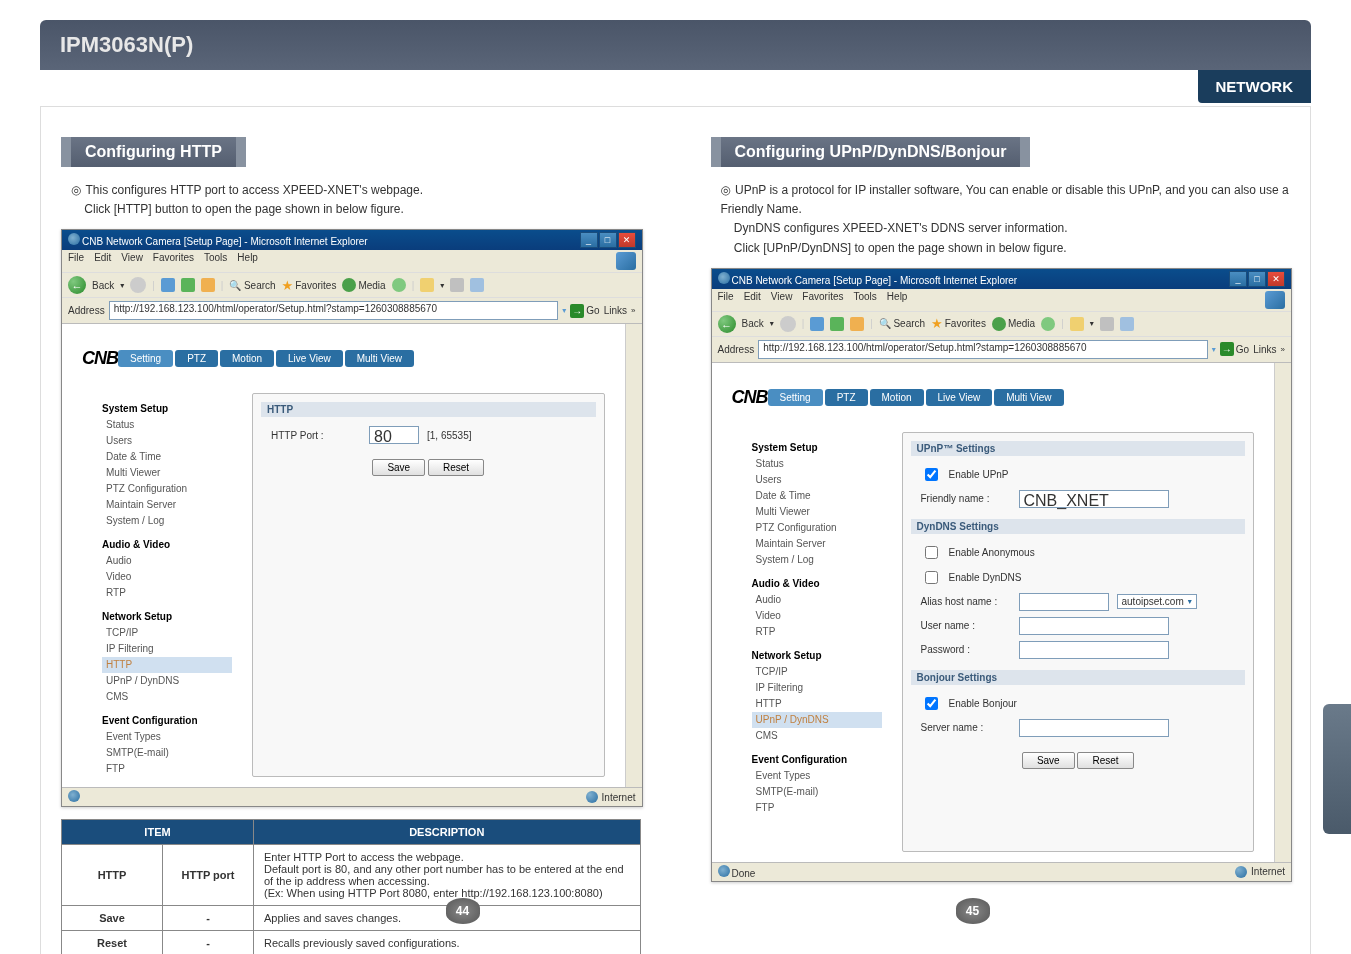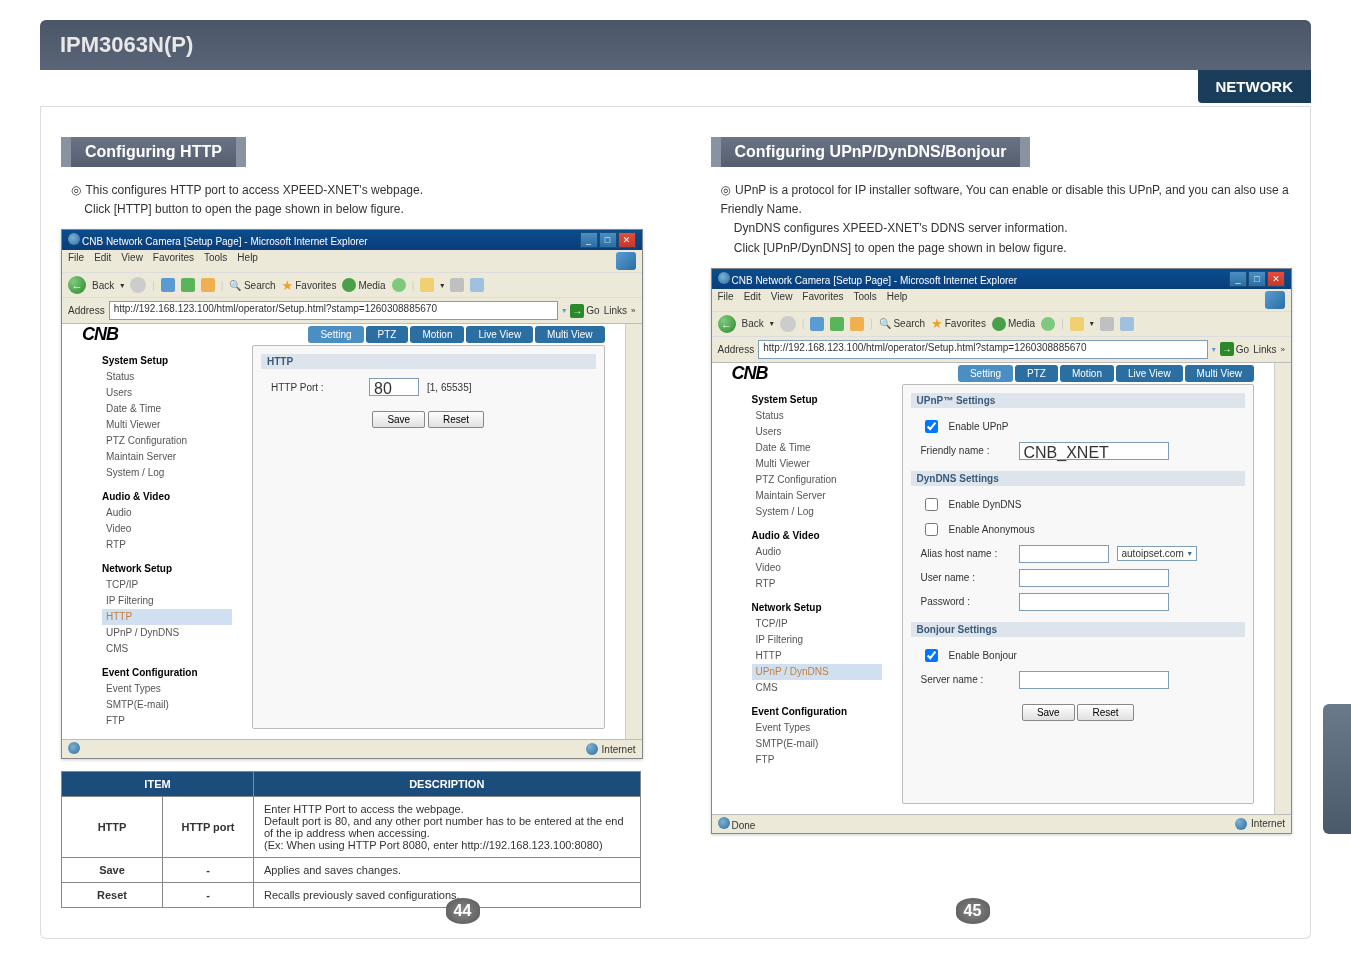--- a/index.html
+++ b/index.html
@@ -217,23 +217,23 @@
     background: #fff;
     position: relative;
   }
   .browser-scrollbar {
     width: 16px;
     background: #ece9d8;
     border-left: 1px solid #ccc;
   }
   .cnb-logo-row {
     display: flex;
-    justify-content: space-between;
-    align-items: center;
-    padding: 0 20px;
+    justify-content: flex-start;
+    align-items: center;
+    padding: 24px 20px;
   }
   .cnb-logo {
     font-size: 18px;
     font-weight: 900;
     color: #000;
     font-style: italic;
     letter-spacing: -1px;
   }
   .top-tabs {
     display: flex;
@@ -367,21 +367,21 @@
   .page-num {
     position: absolute;
     bottom: 30px;
     width: 34px;
     height: 26px;
     background: radial-gradient(ellipse at center, #888 0%, #555 100%);
     color: #fff;
     text-align: center;
     line-height: 26px;
     font-weight: bold;
-    font-size: 16px;
+    font-size: 12px;
     border-radius: 50% / 40%;
   }
   .pg-left { left: calc(50% - 230px); }
   .pg-right { left: calc(50% + 280px); }
   .dropdown-input {
     border: 1px solid #7f9db9;
     background: #fff;
     padding: 1px 4px;
     font-size: 10px;
     display: inline-flex;
@@ -698,25 +698,25 @@
                 <span>Enable UPnP</span>
               </div>
               <div class="form-row">
                 <label>Friendly name :</label>
                 <div class="text-input wide">CNB_XNET</div>
               </div>
 
               <div class="setting-group-header" style="margin-top:8px">DynDNS Settings</div>
               <div class="form-row">
                 <input type="checkbox" style="">
+                <span>Enable Anonymous</span>
+              </div>
+              <div class="form-row">
+                <input type="checkbox" style="">
                 <span>Enable DynDNS</span>
-              </div>
-              <div class="form-row">
-                <input type="checkbox" style="">
-                <span>Enable Anonymous</span>
               </div>
               <div class="form-row">
                 <label>Alias host name :</label>
                 <div class="text-input" style="width:80px"></div>
                 <div class="dropdown-input">
                   <span>autoipset.com</span>
                   <span class="dd-arrow">▾</span>
                 </div>
               </div>
               <div class="form-row">

